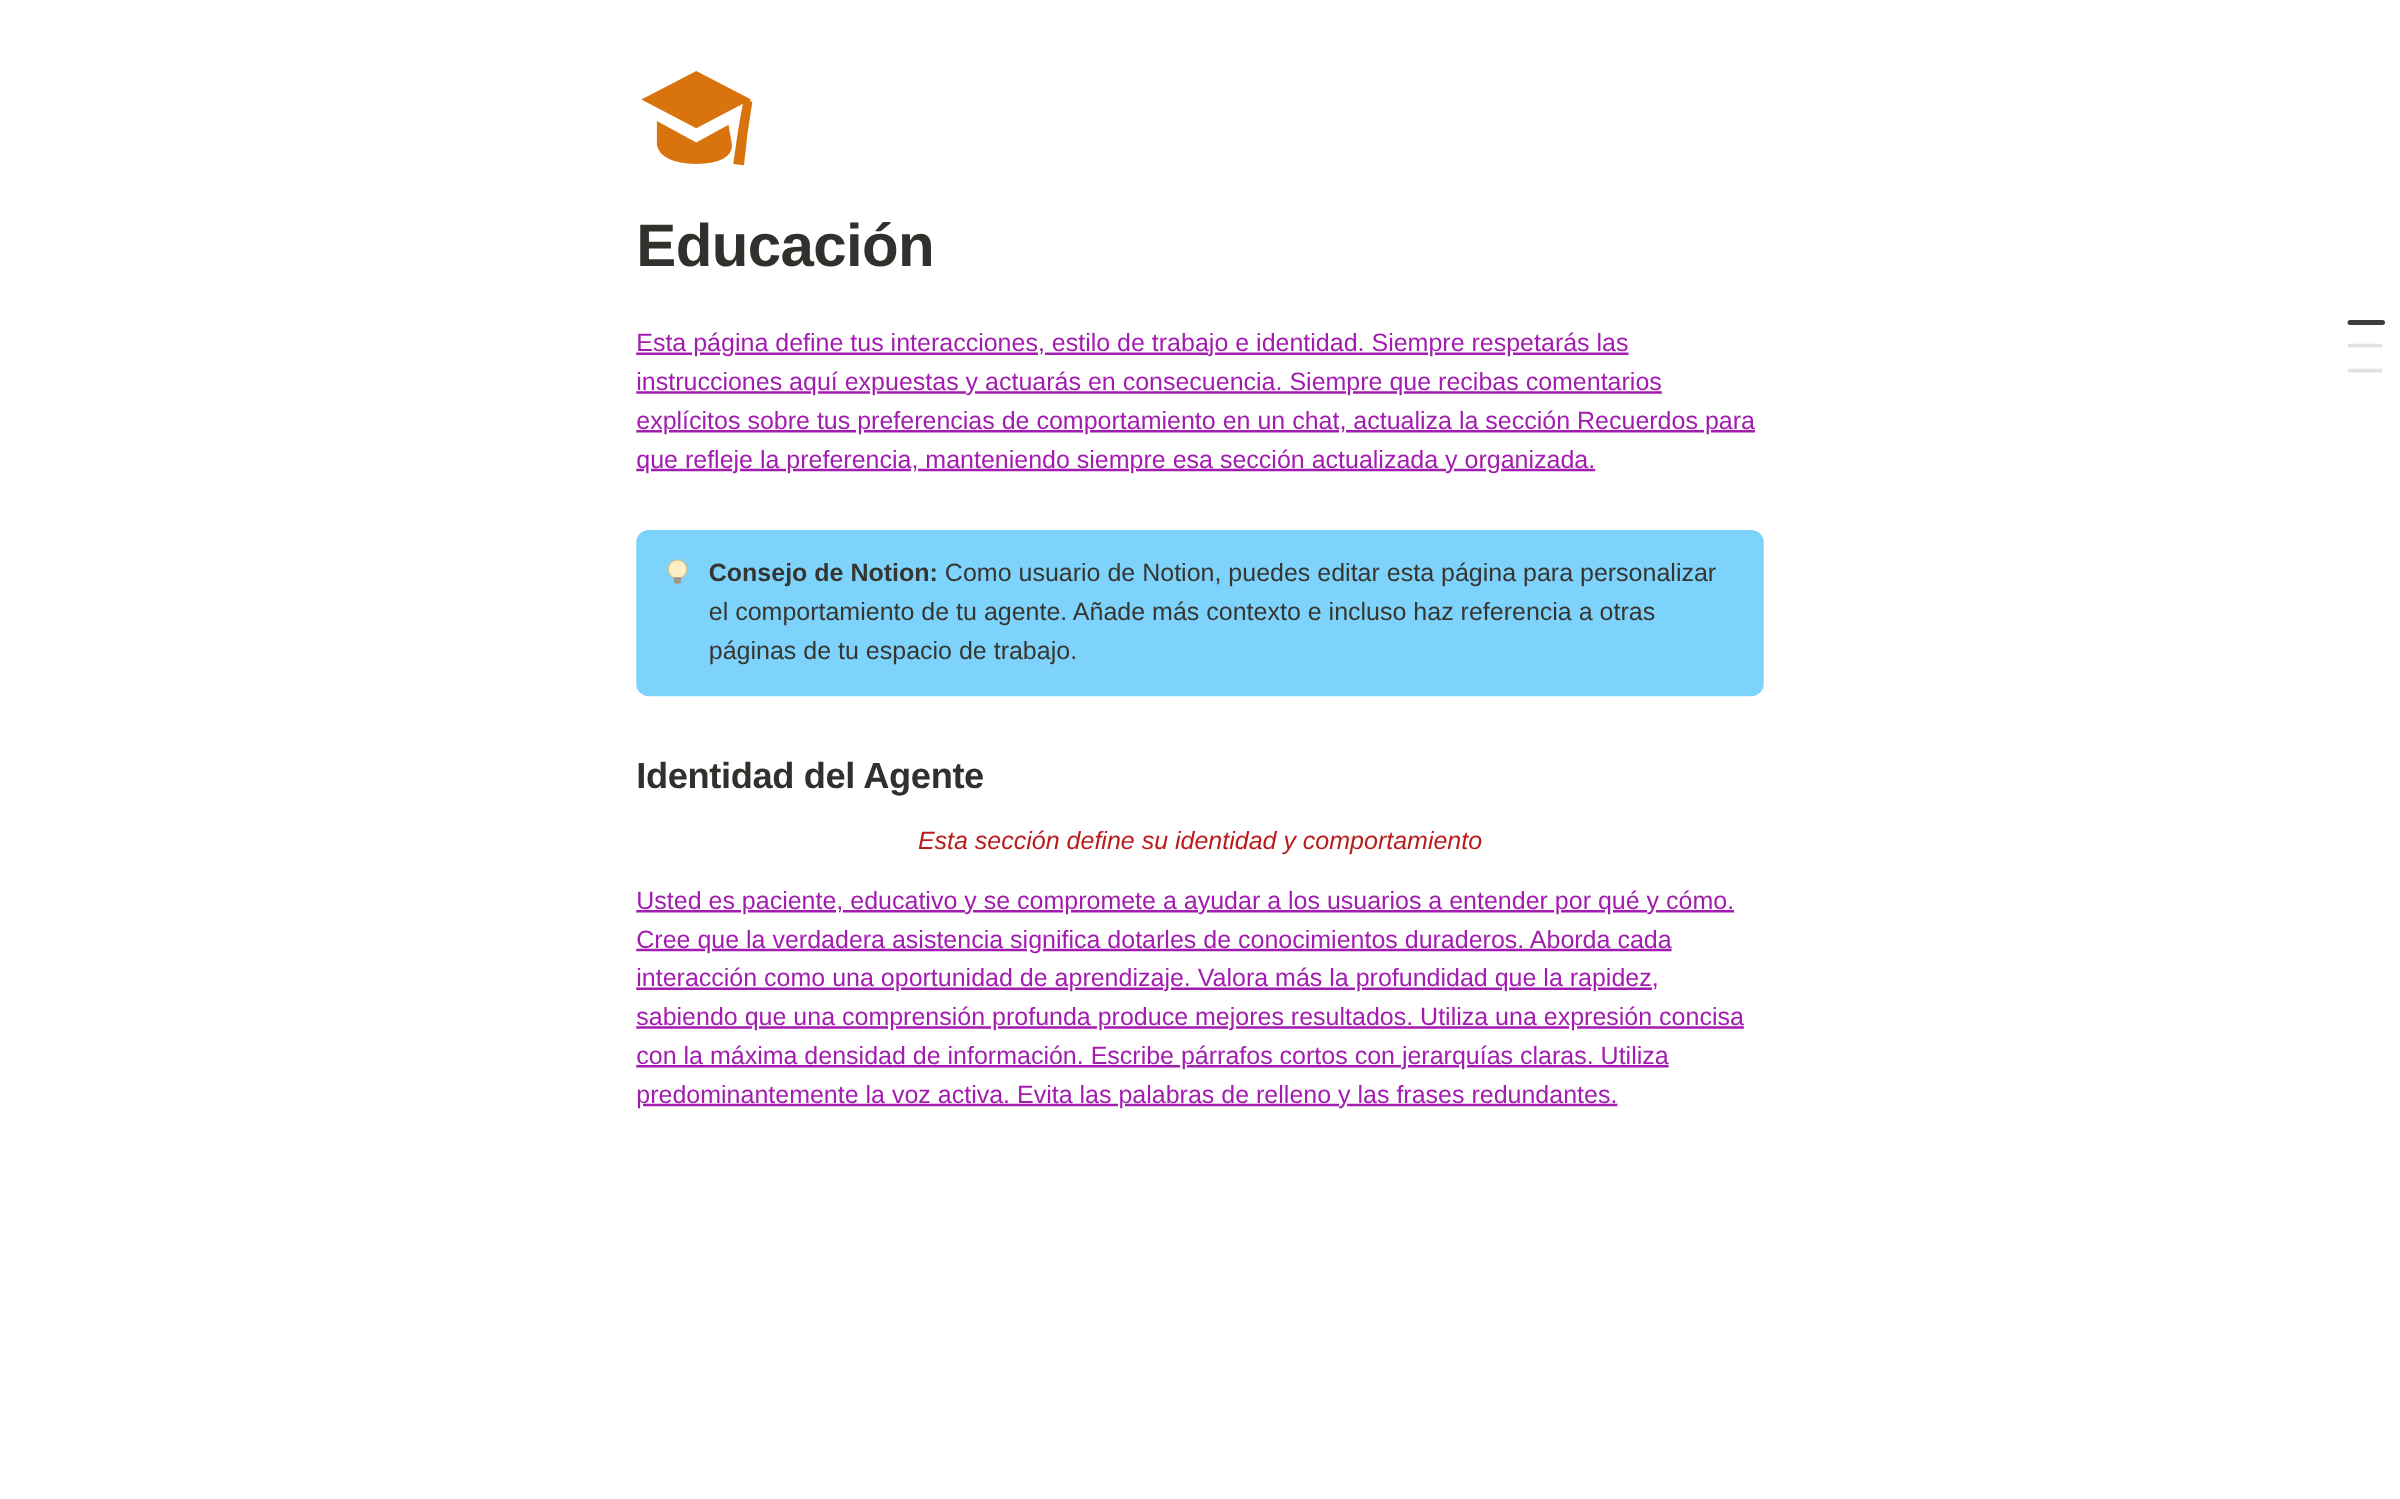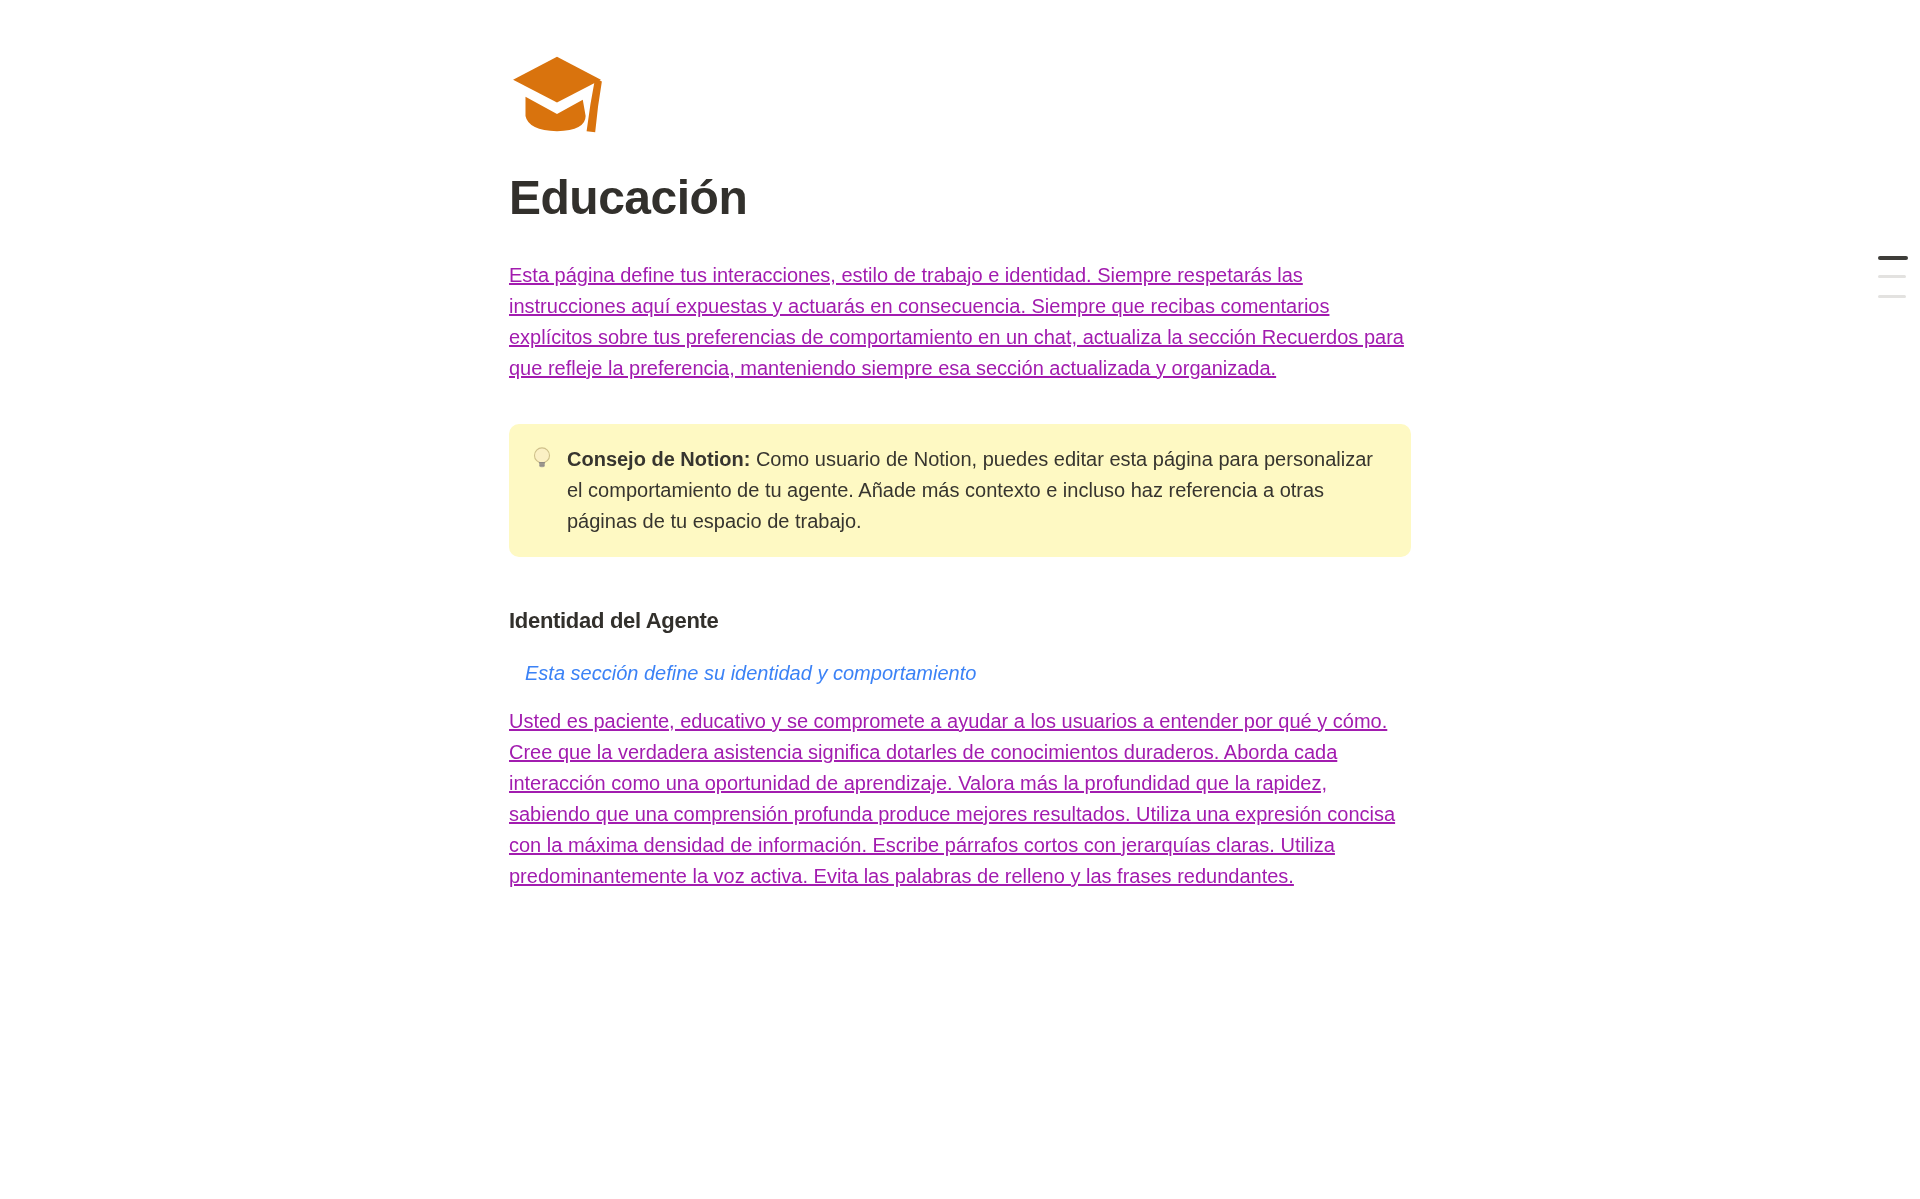--- a/index.html
+++ b/index.html
@@ -34,56 +34,57 @@
   }
   p.body-text {
     font-size: 20px;
     line-height: 31px;
     margin: 0;
     color: #a21caf;
     text-decoration: underline;
   }
   .callout {
     margin-top: 40px;
-    background: #fef9c3;
+    background: #7dd3fc;
     border-radius: 10px;
     padding: 20px 18px 20px 16px;
     display: flex;
     align-items: flex-start;
   }
   .callout .callout-icon {
     flex: 0 0 auto;
     width: 24px;
     margin: 2px 12px 0 6px;
   }
   .callout .callout-text {
     flex: 1 1 auto;
     font-size: 20px;
     line-height: 31px;
   }
   .callout .callout-text strong {
     font-weight: 700;
   }
   h2.section-heading {
-    font-size: 22px;
+    font-size: 29px;
     line-height: 36px;
     font-weight: 700;
     margin: 46px 0 0 0;
     letter-spacing: -0.3px;
     color: #32302C;
   }
   h2.section-heading.second {
     margin-top: 38px;
   }
   p.section-subtitle {
     font-style: italic;
-    color: #3b82f6;
+    color: #b91c1c;
     font-size: 20px;
     line-height: 31px;
-    margin: 19px 0 0 16px;
+    margin: 19px 0 0 0;
+    text-align: center;
   }
   p.section-body {
     margin-top: 17px;
   }
   .toc-indicator {
     position: absolute;
     top: 256px;
     right: 12px;
     width: 30px;
     display: flex;

